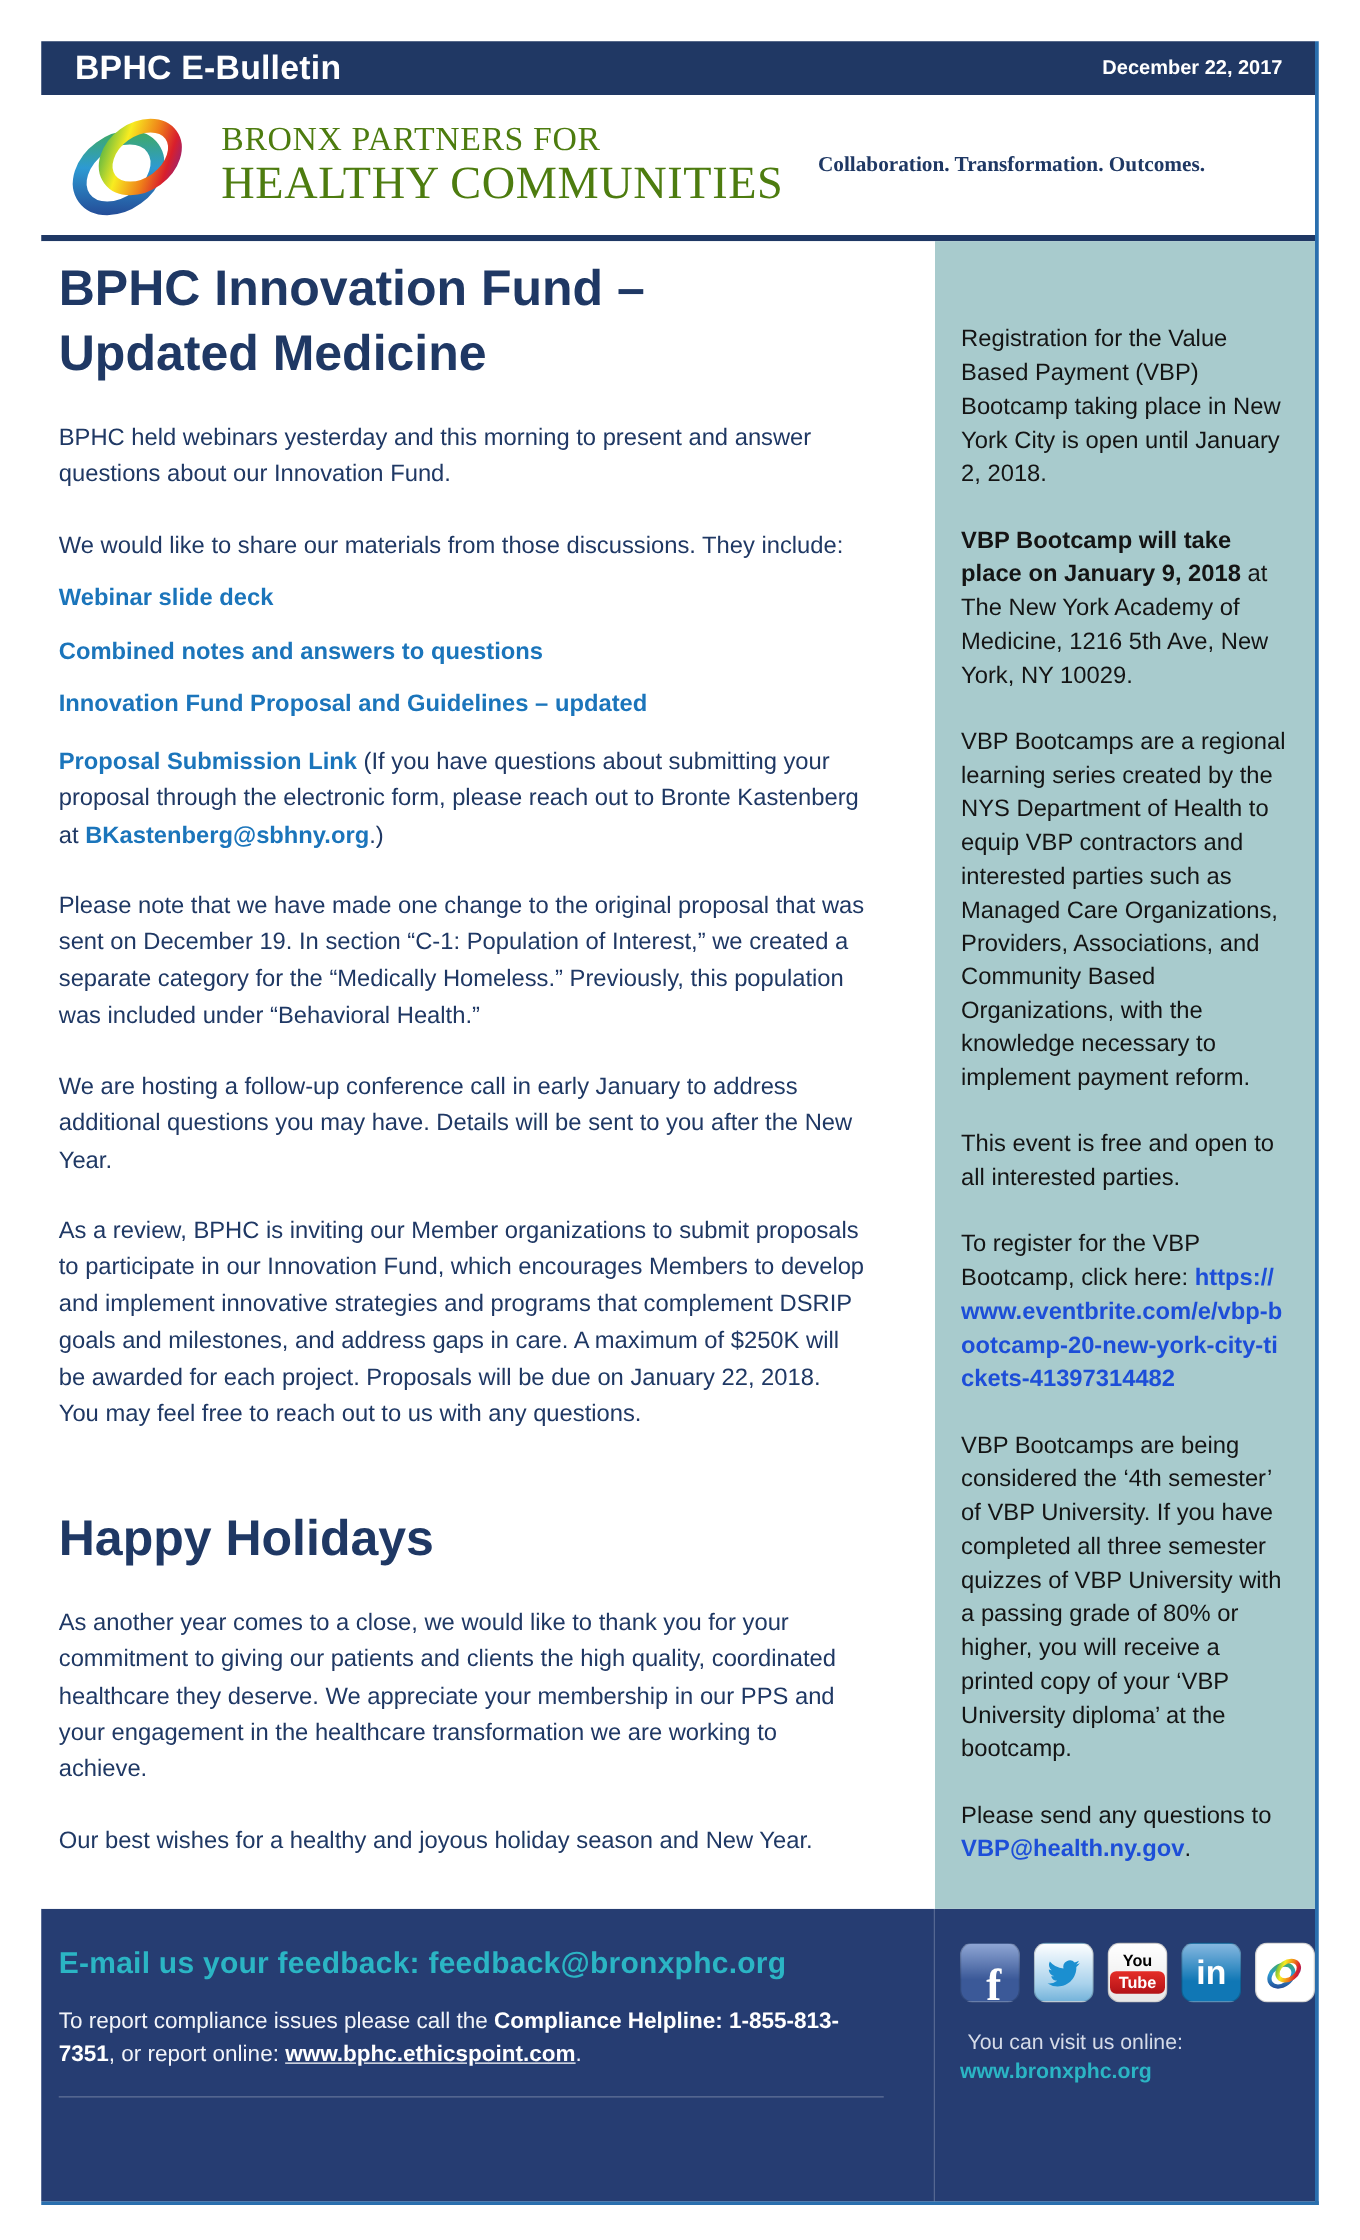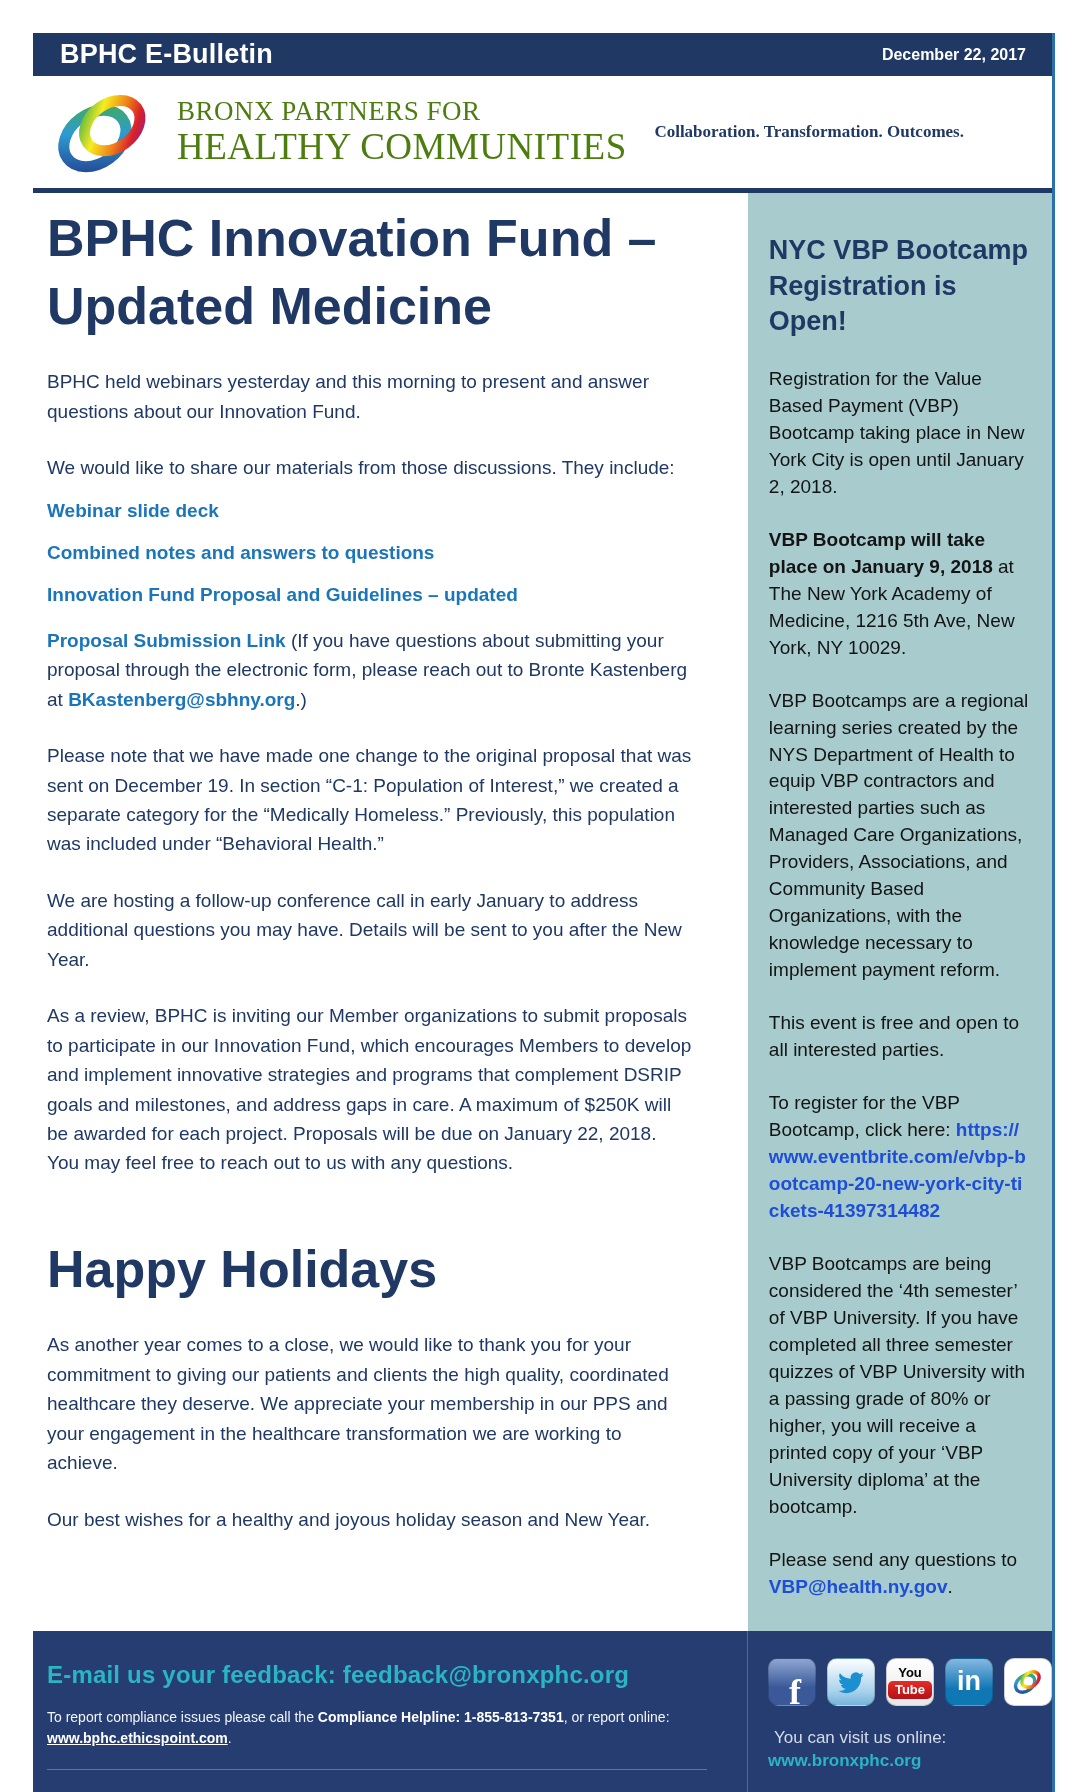--- a/index.html
+++ b/index.html
@@ -17,38 +17,38 @@
   .brand-text { margin-left:18px; font-family:"Liberation Serif", serif; color:#4d7c0f; line-height:1.05; }
   .brand-line1 { font-size:27px; letter-spacing:.5px; }
   .brand-line2 { font-size:37px; letter-spacing:.5px; margin-top:3px; }
   .tagline { margin-left:auto; font-family:"Liberation Serif", serif; color:#1f3864; font-size:17px; font-weight:bold; white-space:nowrap; }
 
   .rule { height:5px; background:#1f3864; }
 
   
   .content { display:flex; min-height:1319px; }
   .main { width:717px; background:#fff; padding:12px 55px 40px 14px; }
-  .main h1 { color:#1f3864; font-size:52px; font-weight:bold; margin:0; line-height:1.3; }
+  .main h1 { color:#1f3864; font-size:40px; font-weight:bold; margin:0; line-height:1.3; }
   .main p { color:#1f3864; font-size:19px; line-height:1.55; margin:27px 0 0 0; }
   .main p.link-line { font-weight:bold; margin:13px 0 0 0; }
   .main a { color:#1b75bb; font-weight:bold; text-decoration:none; }
   .h1-gap { margin-top:58px !important; }
 
   .aside { width:305px; background:#a8cbcd; padding:40px 22px 30px 21px; }
   .aside h2 { color:#1f3864; font-size:27px; font-weight:bold; margin:0; line-height:1.32; }
   .aside p { color:#141414; font-size:19px; line-height:1.42; margin:26px 0 0 0; }
   .aside .bold { font-weight:bold; }
   .aside a { color:#1d4ed8; font-weight:bold; text-decoration:none; }
   .aside a.breaky { word-break:break-all; }
 
   
   .footer { display:flex; background:#263d72; min-height:234px; }
   .footer-left { width:717px; padding:30px 40px 30px 14px; }
   .footer-left h3 { color:#2bb5c4; font-size:24px; font-weight:bold; margin:0 0 18px 0; letter-spacing:.2px; }
-  .compliance { color:#f2f4f9; font-size:14px; line-height:1.5; margin:0; }
+  .compliance { color:#f2f4f9; font-size:18px; line-height:1.5; margin:0; }
   .compliance .cb { font-weight:bold; color:#ffffff; }
   .compliance a { color:#ffffff; font-weight:bold; text-decoration:underline; }
   .footdiv { border:none; border-top:1px solid rgba(255,255,255,.28); margin:20px 0 16px 0; }
 
   .footer-right { flex:1; border-left:1px solid rgba(255,255,255,.22); padding:27px 0 20px 20px; }
   .social { display:flex; gap:11px; }
   .icon { width:48px; height:48px; border-radius:10px; border:1px solid rgba(0,0,0,.18); display:flex; align-items:center; justify-content:center; overflow:hidden; }
   .icon-fb { background:linear-gradient(180deg,#8fa6d4,#3b5998 62%); color:#fff; font-family:"Liberation Serif", serif; font-weight:bold; font-size:36px; align-items:flex-end; }
   .icon-fb span { transform:translate(3px,8px); }
   .icon-tw { background:linear-gradient(180deg,#fdfeff,#a9d2ec 70%,#74b3da); }
@@ -120,21 +120,20 @@
       <p style="margin-top:16px;"><a>Proposal Submission Link</a><span> (If you have questions about submitting your proposal through the electronic form, please reach out to Bronte Kastenberg at </span><a>BKastenberg@sbhny.org</a><span>.)</span></p>
       <p>Please note that we have made one change to the original proposal that was sent on December 19. In section “C-1: Population of Interest,” we created a separate category for the “Medically Homeless.” Previously, this population was included under “Behavioral Health.”</p>
       <p>We are hosting a follow-up conference call in early January to address additional questions you may have. Details will be sent to you after the New Year.</p>
       <p>As a review, BPHC is inviting our Member organizations to submit proposals to participate in our Innovation Fund, which encourages Members to develop and implement innovative strategies and programs that complement DSRIP goals and milestones, and address gaps in care. A maximum of $250K will be awarded for each project. Proposals will be due on January 22, 2018. You may feel free to reach out to us with any questions.</p>
       <h1 class="h1-gap">Happy Holidays</h1>
       <p>As another year comes to a close, we would like to thank you for your commitment to giving our patients and clients the high quality, coordinated healthcare they deserve. We appreciate your membership in our PPS and your engagement in the healthcare transformation we are working to achieve.</p>
       <p>Our best wishes for a healthy and joyous holiday season and New Year.</p>
     </div>
 
     <div class="aside">
-      <h2><span>NYC VBP Bootcamp</span><br><span>Registration is Open!</span></h2>
       <p>Registration for the Value Based Payment (VBP) Bootcamp taking place in New York City is open until January 2, 2018.</p>
       <p><span class="bold">VBP Bootcamp will take place on January 9, 2018</span><span> at The New York Academy of Medicine, 1216 5th Ave, New York, NY 10029.</span></p>
       <p>VBP Bootcamps are a regional learning series created by the NYS Department of Health to equip VBP contractors and interested parties such as Managed Care Organizations, Providers, Associations, and Community Based Organizations, with the knowledge necessary to implement payment reform.</p>
       <p>This event is free and open to all interested parties.</p>
       <p><span>To register for the VBP Bootcamp, click here: </span><a class="breaky">https://www.eventbrite.com/e/vbp-bootcamp-20-new-york-city-tickets-41397314482</a></p>
       <p>VBP Bootcamps are being considered the ‘4th semester’ of VBP University. If you have completed all three semester quizzes of VBP University with a passing grade of 80% or higher, you will receive a printed copy of your ‘VBP University diploma’ at the bootcamp.</p>
       <p><span>Please send any questions to </span><a>VBP@health.ny.gov</a><span>.</span></p>
     </div>
 
   </div>

